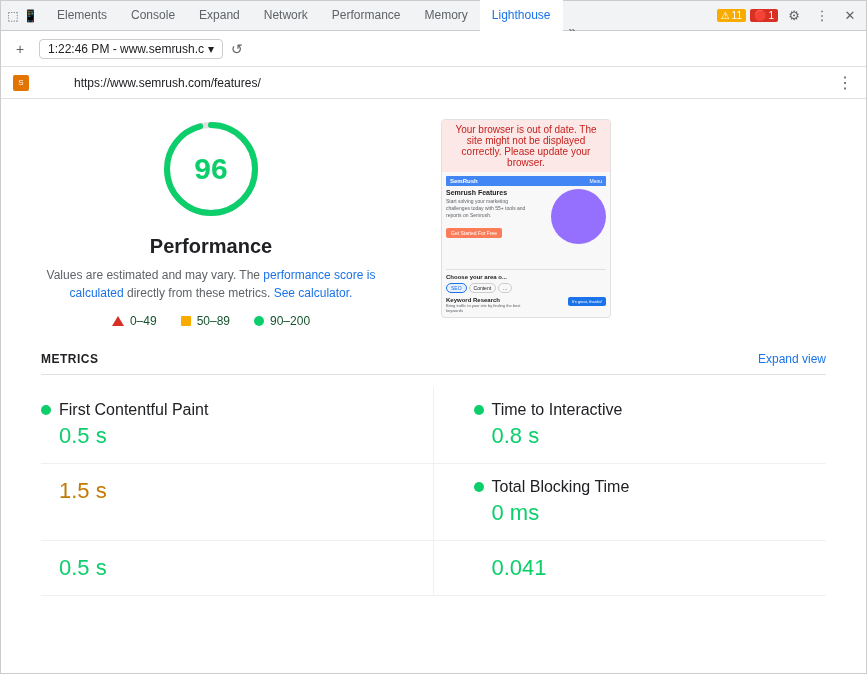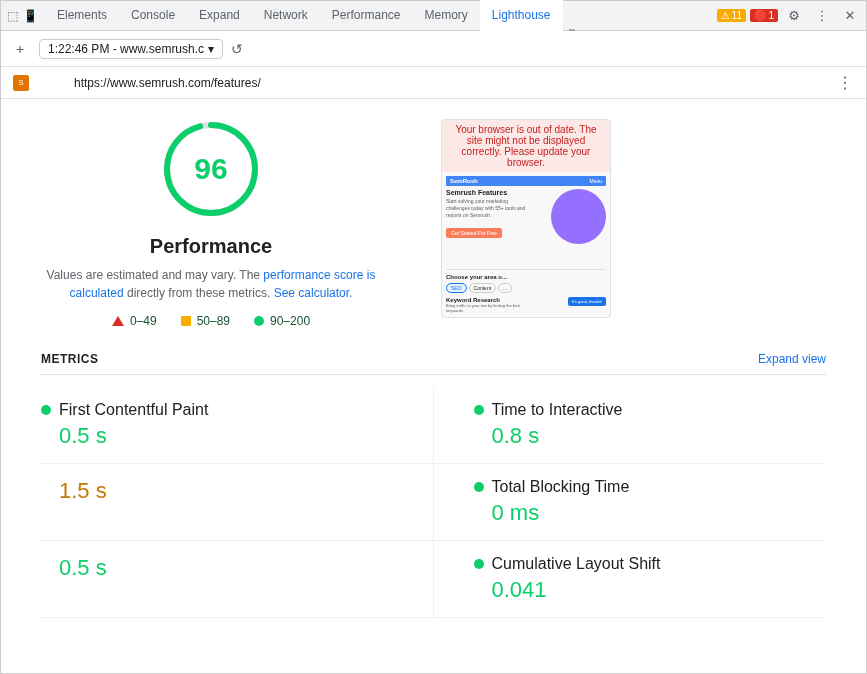--- a/index.html
+++ b/index.html
@@ -215,21 +215,17 @@
           <div class="metric-dot green"></div>
           <span class="metric-name">Total Blocking Time</span>
         </div>
         <div class="metric-value green">0 ms</div>
       </div>
 
       <div class="metric-item">
         <div class="metric-value green">0.5 s</div>
       </div>
       <div class="metric-item">
-        <div class="metric-header">
-          <div class="metric-dot green"></div>
-          <span class="metric-name">Cumulative Layout Shift</span>
-        </div>
         <div class="metric-value green">0.041</div>
       </div>
     </div>
   </div>
 </div>
 
 </body></html>

